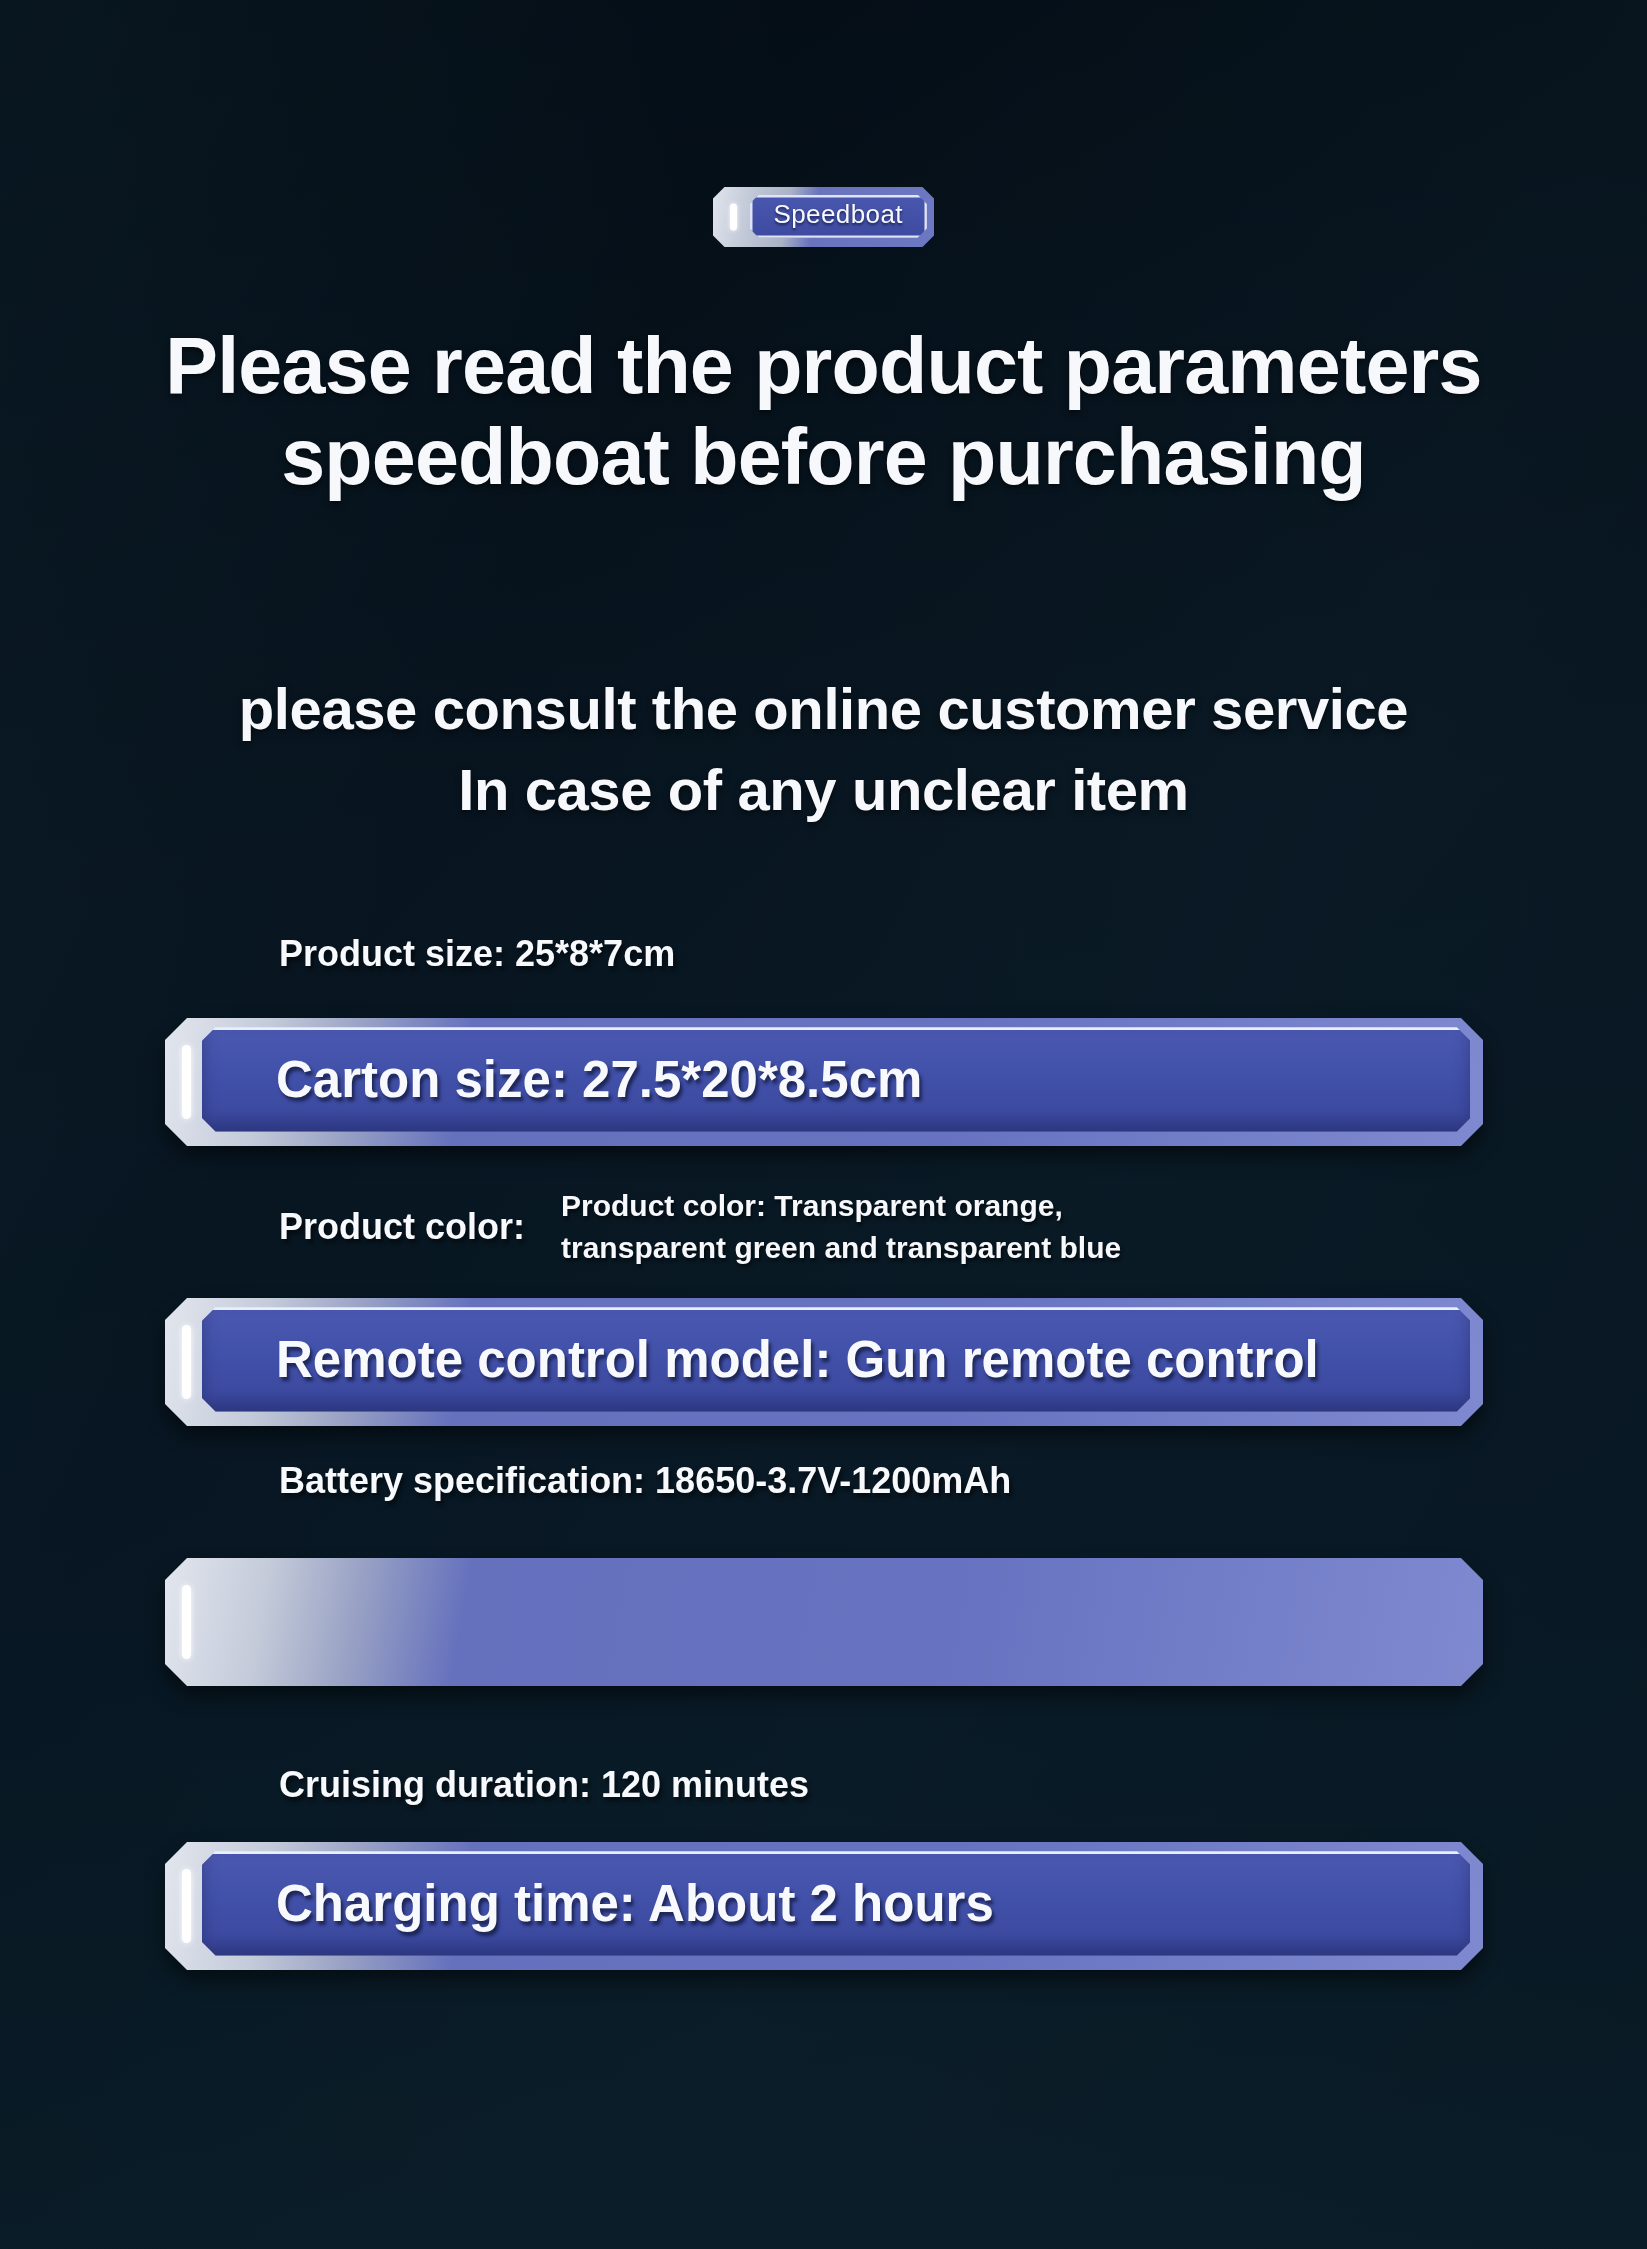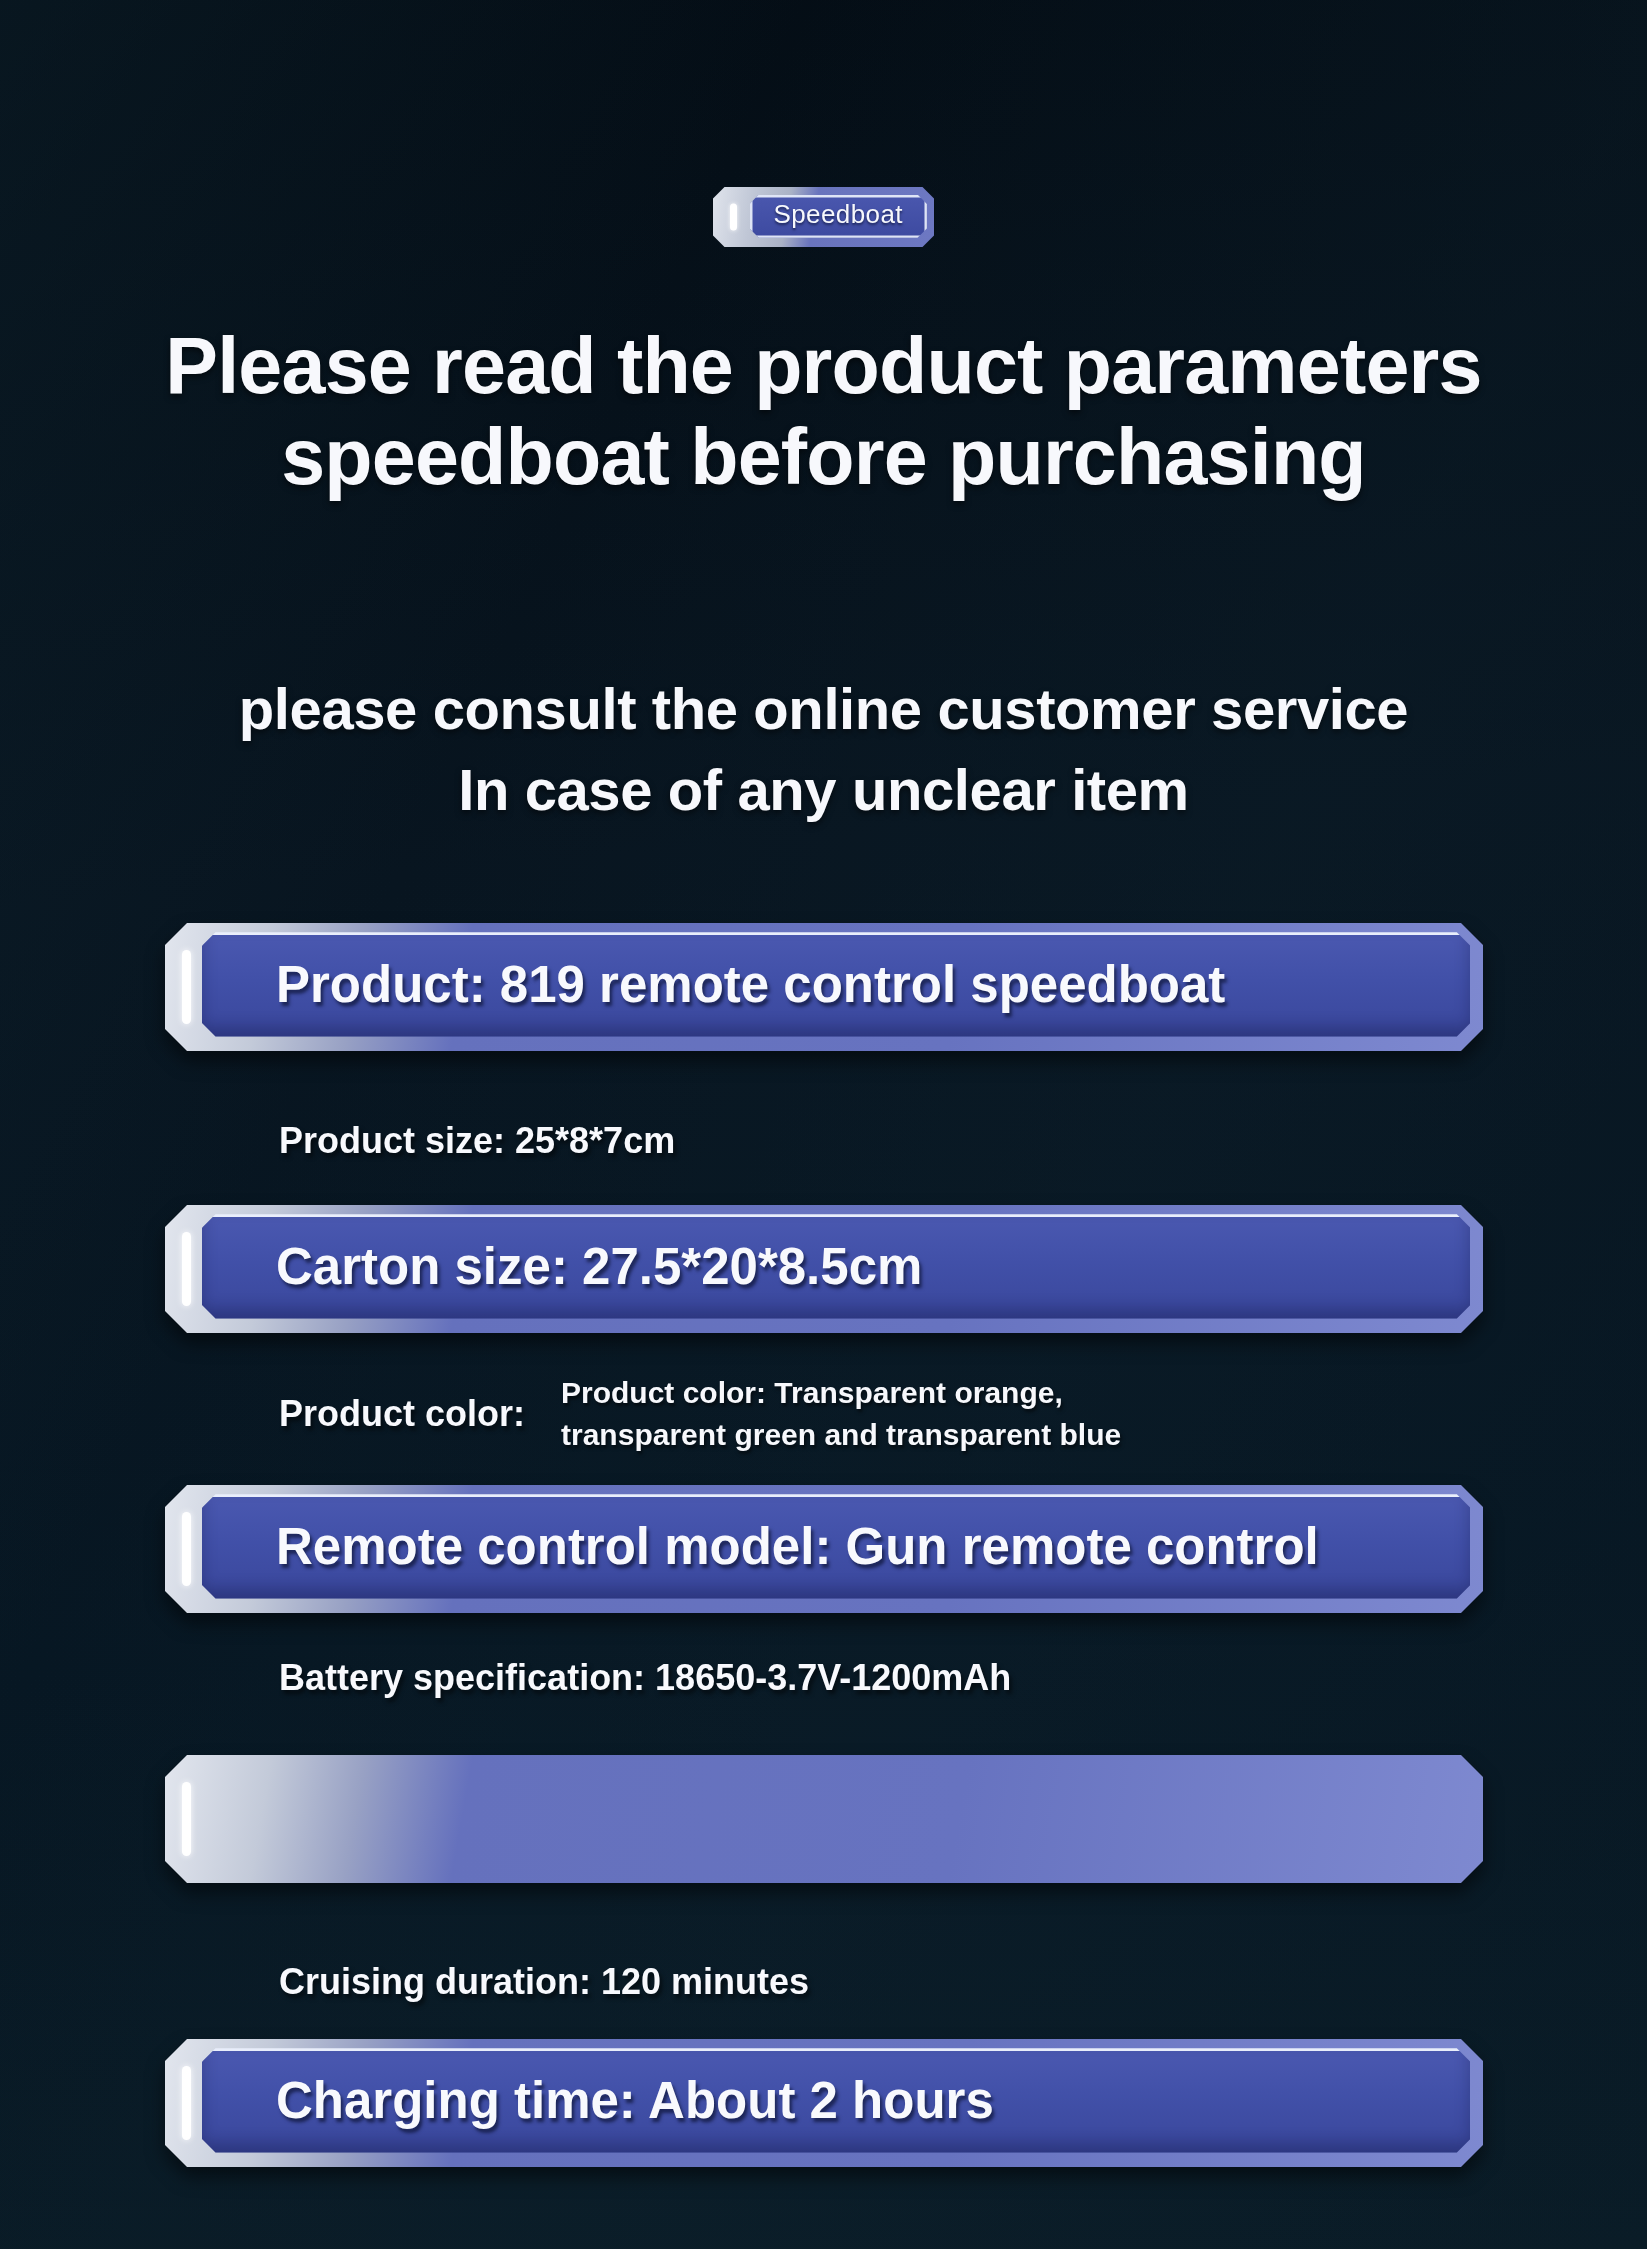--- a/index.html
+++ b/index.html
@@ -70,21 +70,21 @@
   .plain-row { display: flex; align-items: center; height: 61px; padding-left: 114px; }
   .plain-text { font-size: 36px; font-weight: 700; color: #f8f9fd; text-shadow: 2.5px 4.2px 4.2px rgba(0,0,0,0.55); white-space: nowrap; }
 
   .color-row { display: flex; align-items: center; padding-left: 114px; }
   .color-row .detail { margin-left: 36px; font-size: 30px; font-weight: 700; line-height: 42px; text-shadow: 1.7px 2.5px 3.4px rgba(0,0,0,0.55); white-space: nowrap; }
 
   .mt-a { margin-top: 59px; }   
   .mt-b { margin-top: 34px; }   
   .mt-c { margin-top: 39px; }   
   .mt-d { margin-top: 29px; }   
-  .mt-e { margin-top: 34px; }   
+  .mt-e { margin-top: 24px; }   
   .mt-f { margin-top: 47px; }   
   .mt-g { margin-top: 68px; }   
   .mt-h { margin-top: 27px; }   
 </style>
 </head>
 <body>
 
 <div class="badge-wrap">
   <div class="badge-outer">
     <span class="badge-bar"></span>
@@ -99,28 +99,20 @@
   <div>speedboat before purchasing</div>
 </div>
 
 <div class="subheading">
   <div>please consult the online customer service</div>
   <div>In case of any unclear item</div>
 </div>
 
 <div class="spec-list">
 
-  <div class="banner-wrap">
-    <div class="banner">
-      <span class="accent-bar"></span>
-      <div class="panel">
-        <span class="banner-text">Product: 819 remote control speedboat</span>
-      </div>
-    </div>
-  </div>
 
   <div class="plain-row mt-a">
     <span class="plain-text">Product size: 25*8*7cm</span>
   </div>
 
   <div class="banner-wrap mt-b">
     <div class="banner">
       <span class="accent-bar"></span>
       <div class="panel">
         <span class="banner-text">Carton size: 27.5*20*8.5cm</span>

